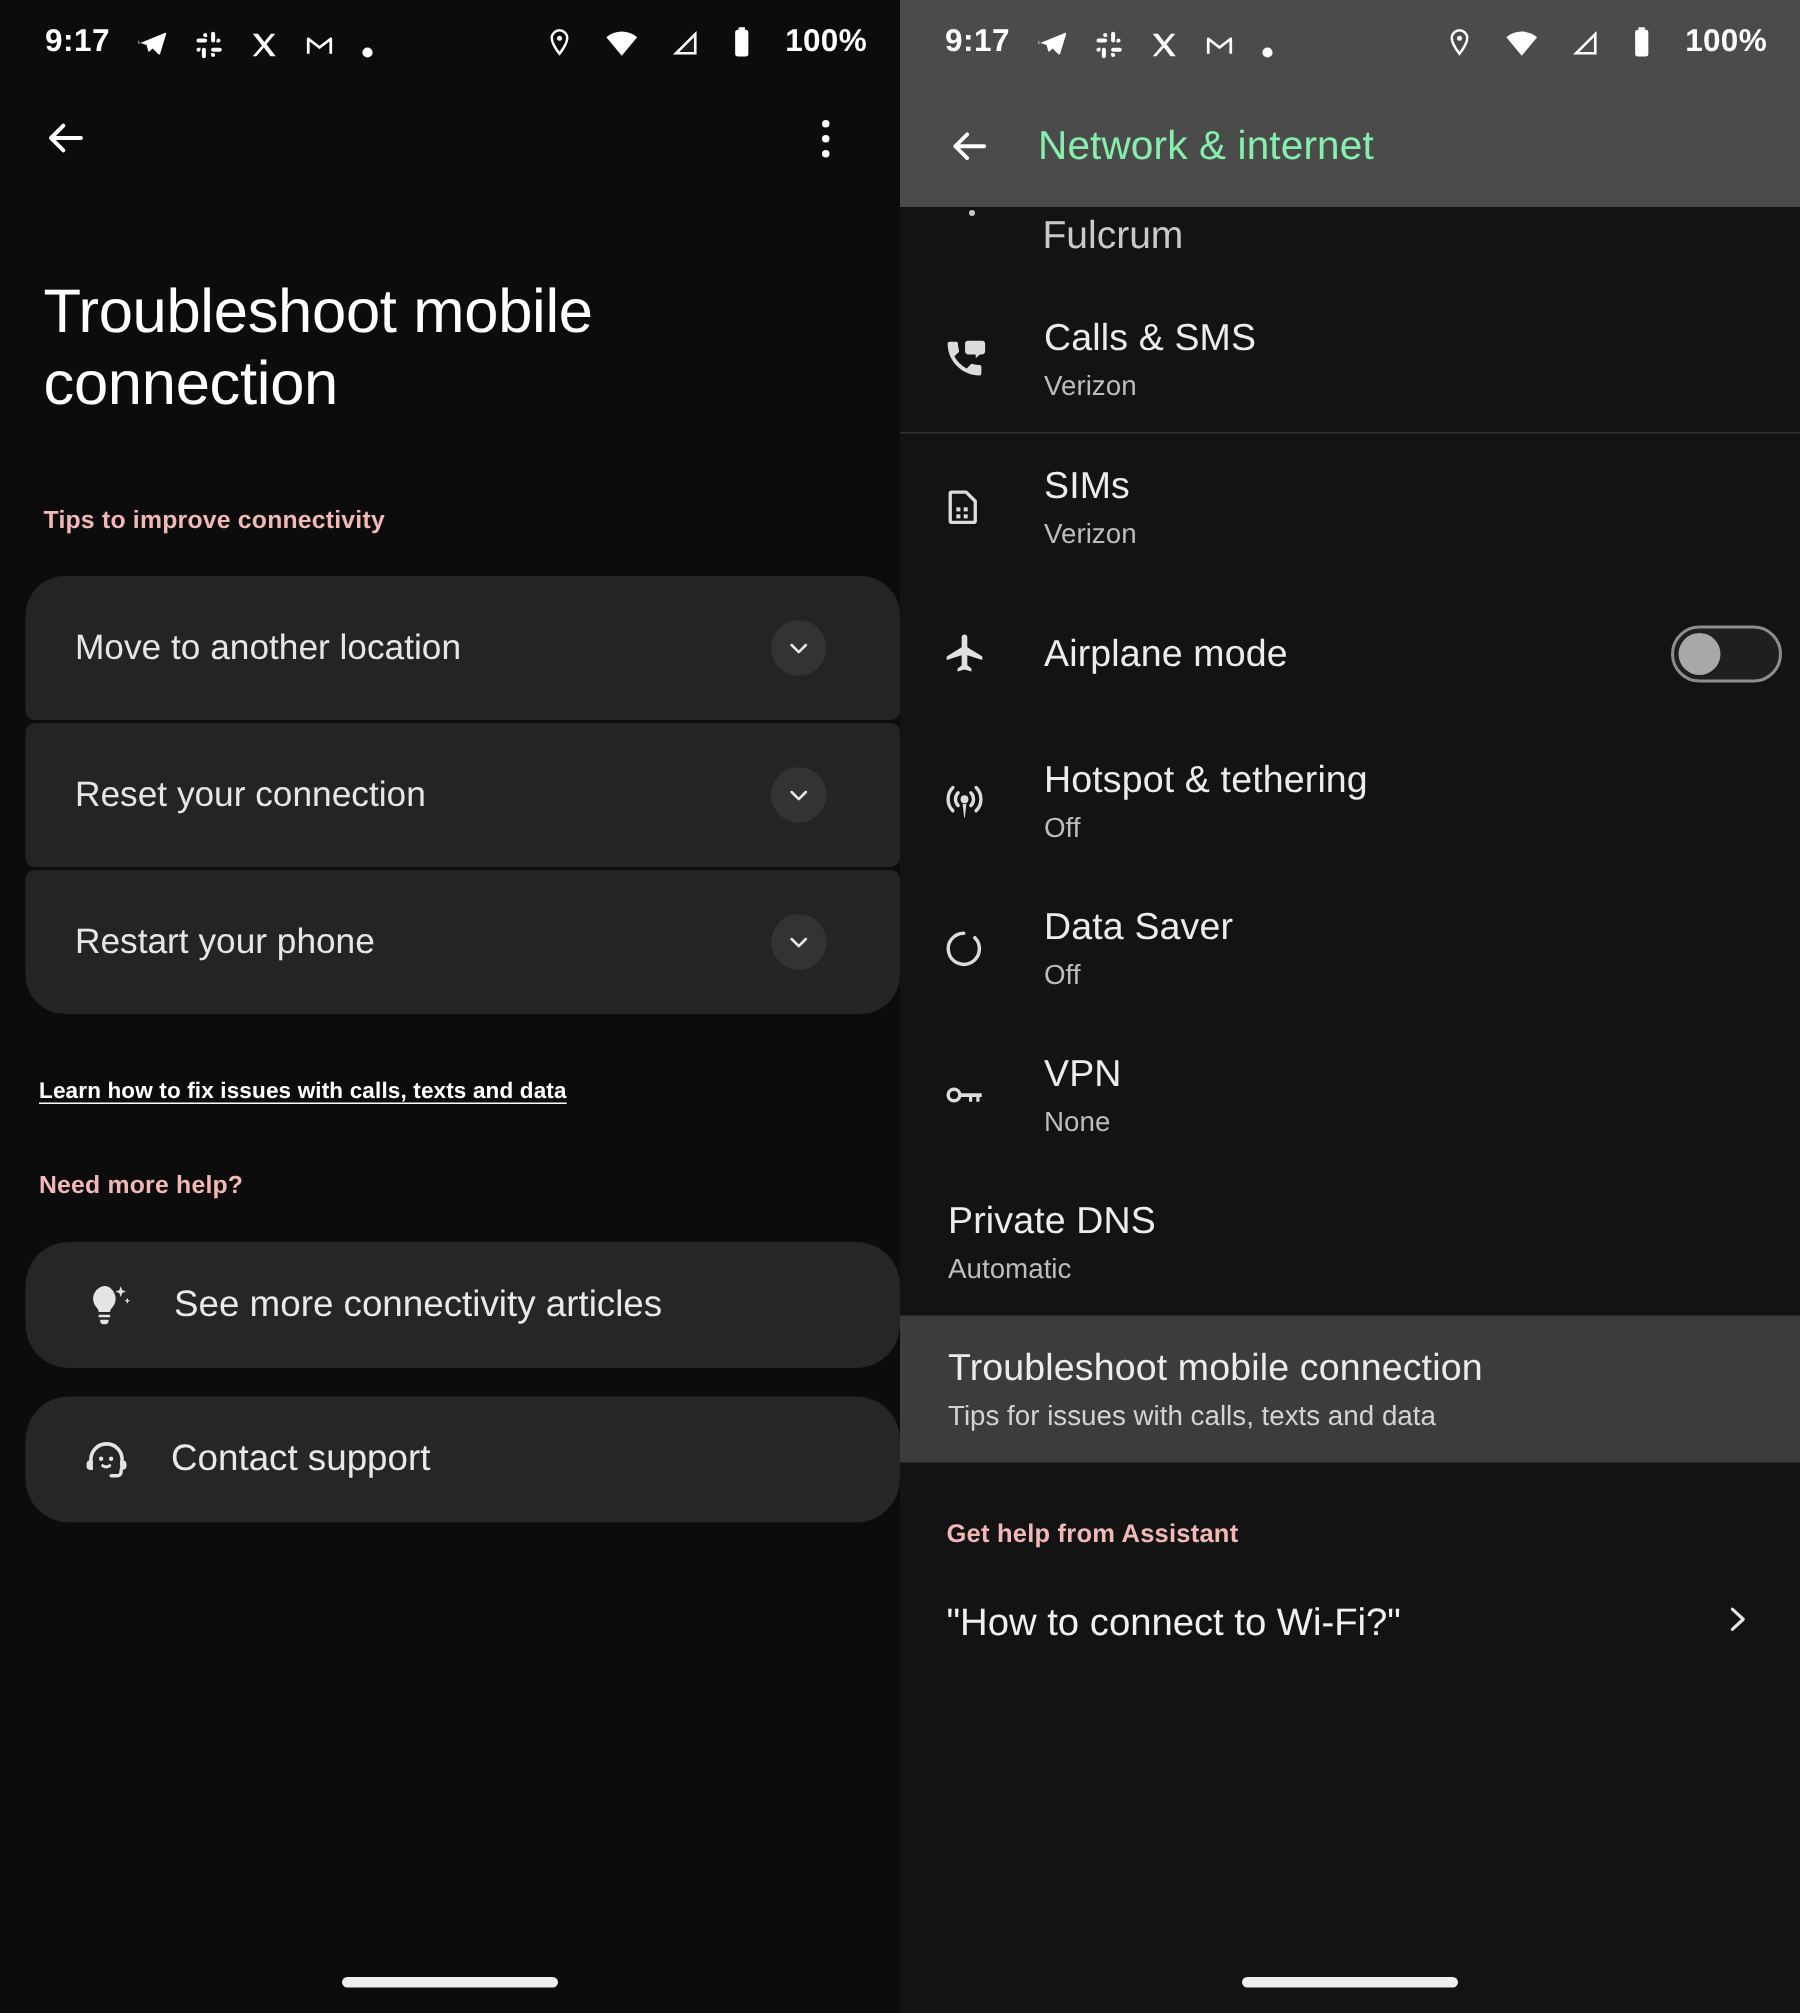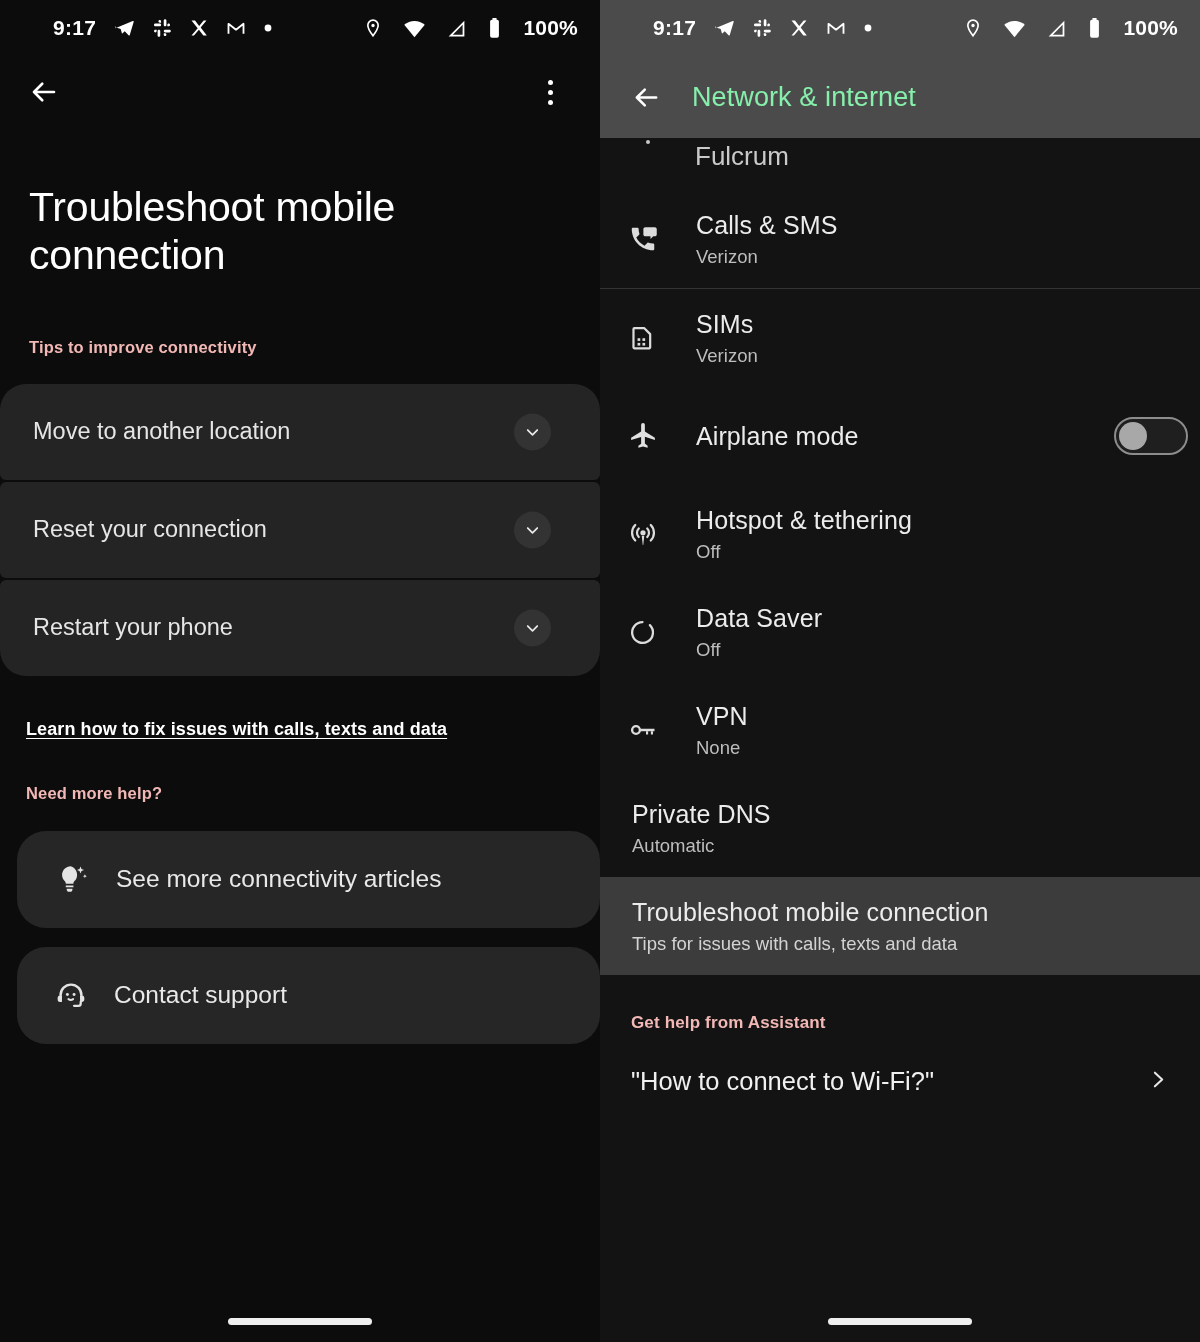--- a/index.html
+++ b/index.html
@@ -11,21 +11,21 @@
   }
   .screen { position: relative; width: 1200px; height: 1342px; display: flex; }
 
   
   .statusbar {
     height: 56px;
     display: flex; align-items: center;
     padding: 0 22px 0 30px;
     color: #fff;
   }
-  .sb-left { display: flex; align-items: center; gap: 17px; margin-left: 23px; }
+  .sb-left { display: flex; align-items: flex-end; gap: 17px; }
   .sb-time { font-size: 21px; font-weight: bold; letter-spacing: .3px; }
   .sb-right { margin-left: auto; display: flex; align-items: center; gap: 20px; }
   .sb-batt-txt { font-size: 21px; font-weight: bold; letter-spacing: .2px; margin-left: 1px;}
   .ic { display: block; }
 
   
   .panel-left {
     width: 600px; height: 100%;
     background: #0c0c0c;
     position: relative;
@@ -52,21 +52,21 @@
     padding: 55px 30px 0 29px;
     letter-spacing: -0.2px;
   }
   .section-head {
     color: #f2b8b5;
     font-size: 16.5px;
     font-weight: bold;
     padding: 58px 0 0 29px;
     letter-spacing: .15px;
   }
-  .cards { margin-top: 27px; }
+  .cards { margin-top: 27px; padding-left: 17px; }
   .expander {
     background: #242424;
     height: 96px;
     display: flex; align-items: center;
     padding: 0 0 0 33px;
     margin-bottom: 2px;
     position: relative;
   }
   .expander:first-child { border-radius: 26px 26px 6px 6px; }
   .expander:nth-child(2) { border-radius: 6px; }
@@ -75,33 +75,33 @@
   .chev-circle {
     position: absolute; right: 49px; top: 50%; transform: translateY(-50%);
     width: 37px; height: 37px; border-radius: 50%;
     background: #333333;
     display: flex; align-items: center; justify-content: center;
   }
   .link-row {
     padding: 43px 0 0 26px;
   }
   .link-row a {
-    color: #ffffff; font-size: 18px; font-weight: bold;
+    color: #ffffff; font-size: 15px; font-weight: bold;
     text-decoration: underline; text-underline-offset: 3px;
     letter-spacing: .1px;
   }
   .help-head {
     color: #f2b8b5; font-size: 16.5px; font-weight: bold;
     padding: 44px 0 0 26px; letter-spacing: .15px;
   }
   .pill {
     margin: 28px 0 0 17px;
     background: #262626;
     border-radius: 29px;
-    height: 97px;
+    height: 84px;
     display: flex; align-items: center;
     padding-left: 38px;
   }
   .pill + .pill { margin-top: 19px; }
   .pill .ptext { color: #e9e9e9; font-size: 24.5px; margin-left: 27px; }
   .home-ind {
     position: absolute; bottom: 17px; left: 50%; transform: translateX(-50%);
     width: 144px; height: 7px; border-radius: 4px; background: #efefef;
   }
 

